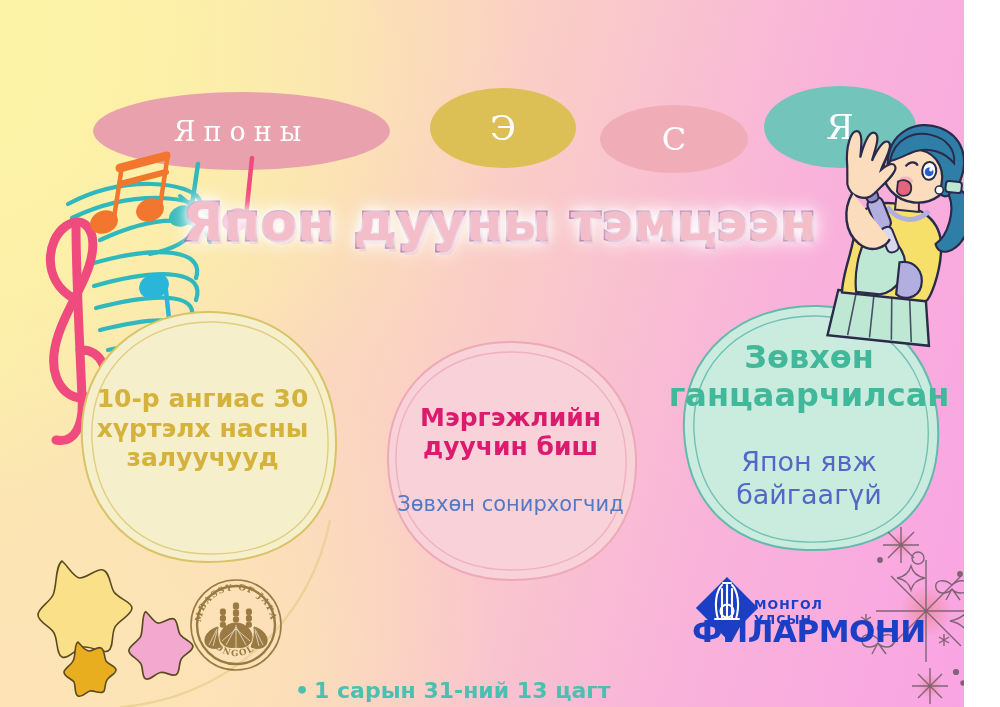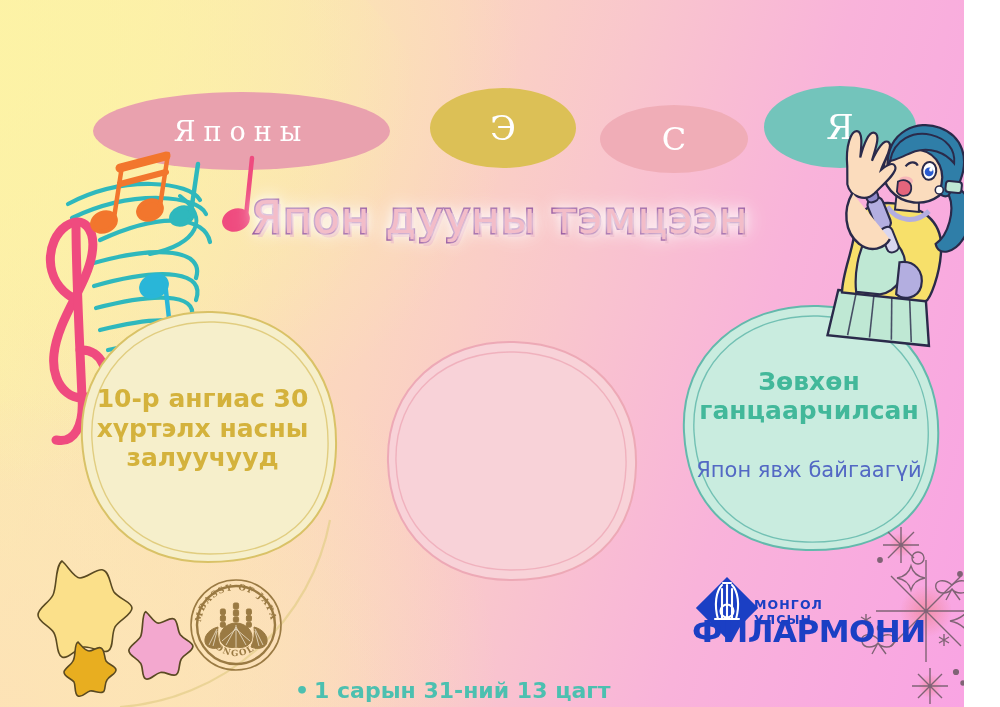--- a/index.html
+++ b/index.html
@@ -30,21 +30,21 @@
   #tag1 .t{font-size:34px;}
   #tag2{left:600px;top:105px;width:148px;height:68px;background:#f0adb7;}
   #tag2 .t{font-size:32px;}
   #tag3{left:764px;top:86px;width:152px;height:82px;background:#73c4bb;}
   #tag3 .t{font-size:34px;}
 
   
   #title-wrap{position:absolute;left:0;top:192px;width:1000px;text-align:center;}
   #title{
     display:inline-block;
-    font-size:44px;font-weight:normal;letter-spacing:1px;
+    font-size:52px;font-weight:bold;letter-spacing:1px;
     color:#f3bdc9;
     -webkit-text-stroke:3px #7b2a85;
     paint-order:stroke fill;
     text-shadow:
        0 0 10px #fff, 0 0 18px #fff, 0 0 24px #ffffff,
        3px 4px 0 rgba(230,160,185,.55);
     font-family:"DejaVu Sans","Liberation Sans",sans-serif;
   }
 
   
@@ -55,22 +55,22 @@
 
   #blob-left{left:70px;top:315px;width:265px;height:245px;}
   #blob-left .hd{font-size:25px;color:#d4b23c;margin-bottom:18px;}
   #blob-left .sb{font-size:21px;color:#6b2b86;}
 
   #blob-mid{left:378px;top:345px;width:265px;height:230px;}
   #blob-mid .hd{font-size:25px;color:#dd1b6e;margin-bottom:30px;}
   #blob-mid .sb{font-size:21px;color:#5479c4;}
 
   #blob-right{left:678px;top:305px;width:262px;height:240px;}
-  #blob-right .hd{font-size:25px;color:#42b89a;margin-bottom:24px;}
-  #blob-right .sb{font-size:21px;color:#5368c4;margin-top:8px;}
+  #blob-right .hd{font-size:32px;color:#42b89a;margin-bottom:24px;}
+  #blob-right .sb{font-size:27px;color:#5368c4;margin-top:8px;}
 
   
   #bottom-info{position:absolute;left:295px;top:636px;margin-top:39px;}
   #bottom-info .line{
     font-size:22px;font-weight:bold;color:#4cc0b0;line-height:1.42;white-space:nowrap;
   }
   #bottom-info .line .bul{color:#4cc0b0;margin-right:5px;}
 
   
   #phil-logo{position:absolute;left:694px;top:575px;width:165px;height:88px;}
@@ -192,20 +192,24 @@
                C 326 518, 282 554, 210 554 C 140 554, 96 510, 92 440 Z" fill="none" stroke="#d9c267" stroke-width="1.4" opacity=".75"></path>
       <path d="M396 462 C 394 392, 448 350, 514 352 C 584 354, 628 402, 626 466
                C 624 534, 580 570, 512 570 C 444 570, 398 528, 396 462 Z" fill="none" stroke="#eda9b6" stroke-width="1.4" opacity=".8"></path>
       <path d="M694 432 C 690 358, 750 314, 818 316 C 890 318, 932 372, 928 442
                C 924 512, 876 544, 806 542 C 742 540, 698 502, 694 432 Z" fill="none" stroke="#63b9ac" stroke-width="1.4" opacity=".85"></path>
     </svg>
   </div>
 
   <div class="blob" id="blob-left">
     <div class="hd" style="color: rgb(212, 178, 60);">10-р ангиас 30 хүртэлх насны залуучууд</div>
+  </div>
+  <div class="blob" id="blob-mid">
+    <div class="hd" style="color: rgb(221, 27, 110);">Мэргэжлийн дуучин биш</div>
+    <div class="sb" style="color: rgb(84, 121, 196);">Зөвхөн сонирхогчид</div>
   </div>
   <div class="blob" id="blob-right">
     <div class="hd" style="color: rgb(66, 184, 154);">Зөвхөн ганцаарчилсан</div>
     <div class="sb" style="color: rgb(83, 104, 196);">Япон явж байгаагүй</div>
   </div>
 
   <div class="layer">
     <svg width="1000" height="707" viewBox="0 0 1000 707">
       <g transform="translate(846,140) rotate(6)">
 

